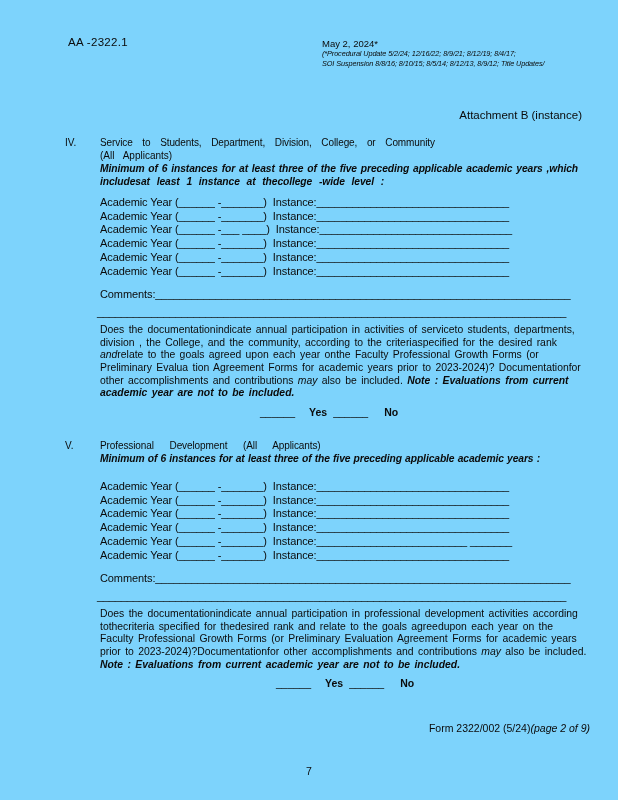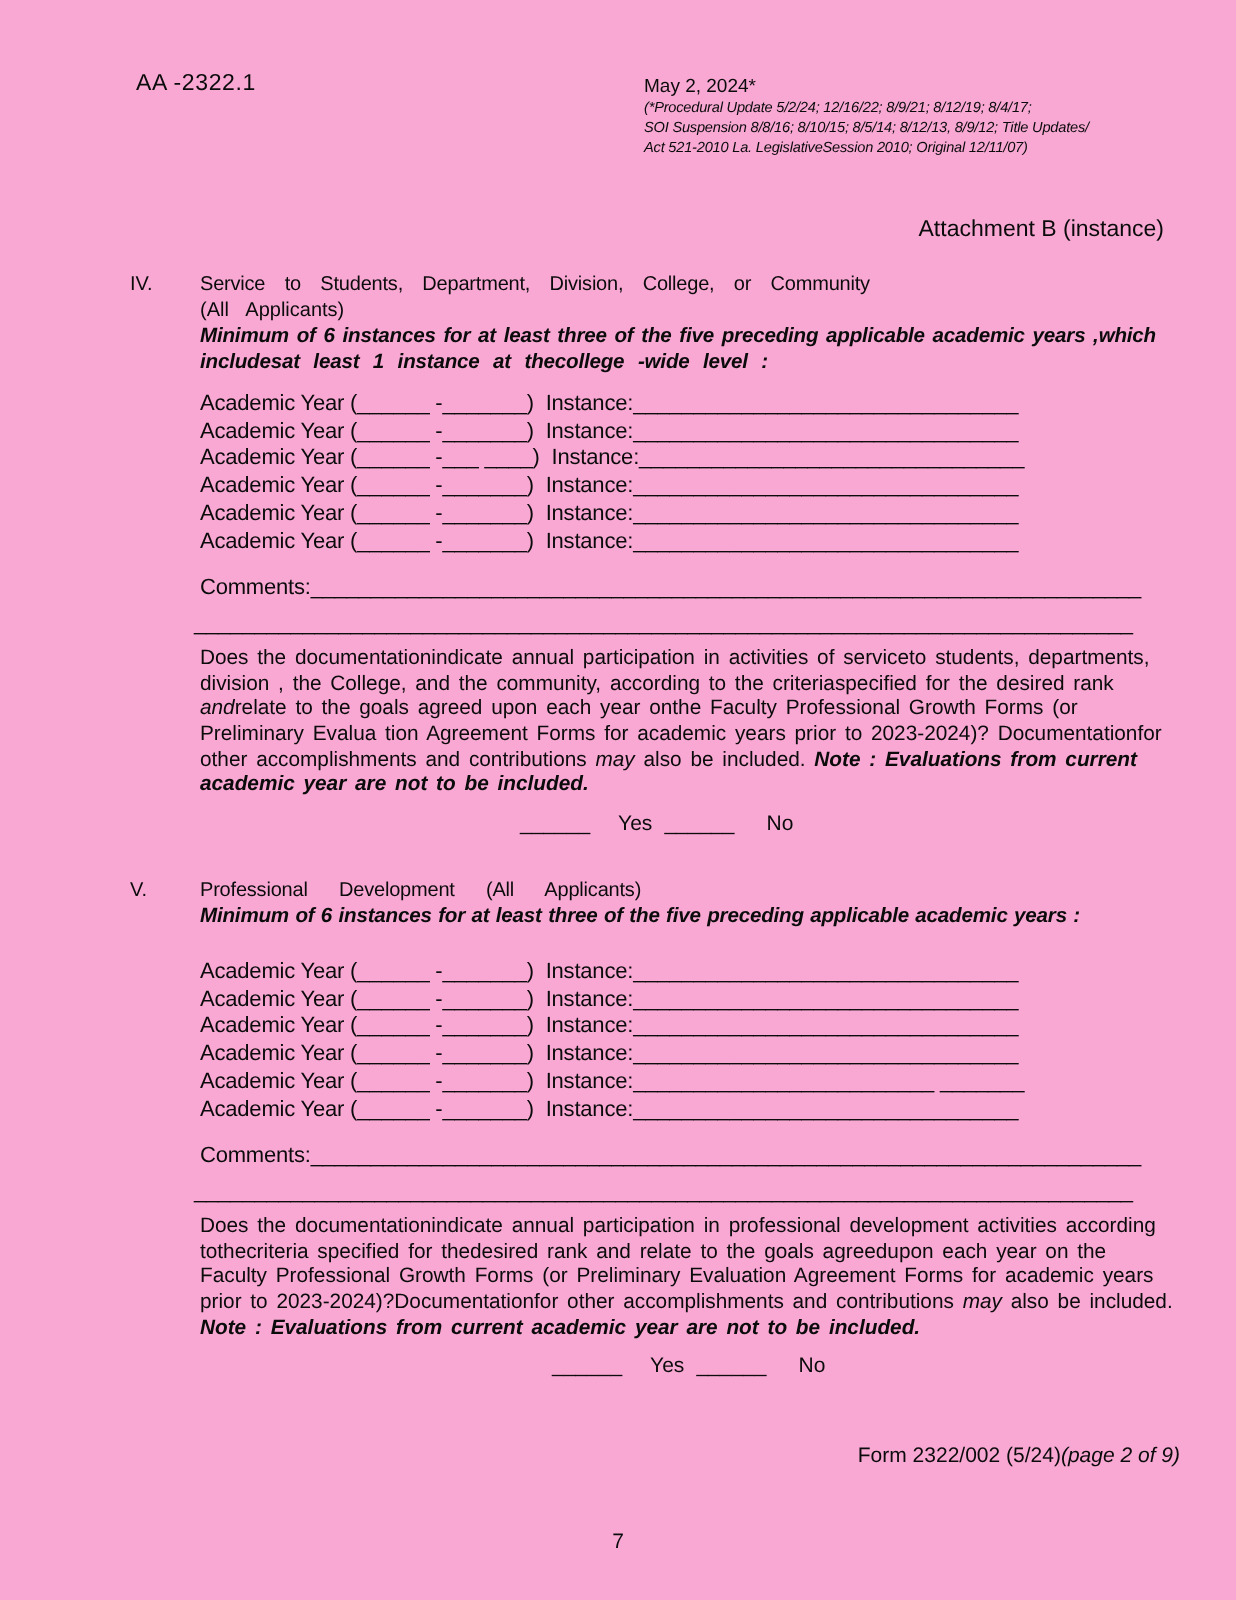--- a/index.html
+++ b/index.html
@@ -1,17 +1,17 @@
 <!DOCTYPE html>
 <html><head>
 <meta charset="utf-8">
 <style>
   html,body { margin:0; padding:0; background:#fff; }
   .page {
-    position:relative; width:618px; height:800px; background:#f9a8d4;
+    position:relative; width:618px; height:800px; background:#7dd3fc;
     font-family:"Liberation Sans","DejaVu Sans",sans-serif; color:#0b0b0b;
     overflow:hidden;
   }
   .abs { position:absolute; }
 
   
   .doc-number { left:68px; top:36px; font-size:11.5px; letter-spacing:.3px; }
   .date-block { left:322px; top:38px; }
   .date-line  { font-size:9.5px; margin-bottom:0; }
   .rev-line   { font-size:7.3px; font-style:italic; line-height:10px; white-space:nowrap; letter-spacing:-.1px; }
@@ -39,42 +39,41 @@
 
   .comments  { margin-top:10px; font-size:11px; line-height:13px; white-space:pre; letter-spacing:-.1px; }
   .comments2 { margin-top:5px; margin-left:-3px; font-size:11px; line-height:13px; white-space:pre; letter-spacing:-.1px; }
 
   .question { width:487px; font-size:10.4px; line-height:12.6px; margin:5px 0 0 0; word-spacing:1.5px; }
   .note { font-weight:bold; font-style:italic; }
 
   .yesno { margin-top:6px; font-size:10.5px; white-space:pre; }
   .pl-iv { padding-left:160px; }
   .pl-v  { padding-left:176px; }
-  .yesno .lbl { font-weight:normal; }
+  .yesno .lbl { font-weight:bold; }
   .gap14 { margin-left:14px; }
   .gap6  { margin-left:6px; }
   .gap16 { margin-left:16px; }
 
   
   .form-footer { right:28px; top:722px; font-size:10.5px; }
   .form-footer .pg { font-style:italic; }
   .pagenum { left:0; top:765px; width:100%; text-align:center; font-size:10.5px; }
 </style>
 </head>
 <body>
 
 <div class="page">
 
   <div class="abs doc-number">AA -2322.1</div>
 
   <div class="abs date-block">
     <div class="date-line">May 2, 2024*</div>
     <div class="rev-line">(*Procedural Update 5/2/24; 12/16/22; 8/9/21; 8/12/19; 8/4/17;</div>
     <div class="rev-line">SOI Suspension 8/8/16; 8/10/15; 8/5/14; 8/12/13, 8/9/12; Title Updates/</div>
-    <div class="rev-line">Act 521-2010 La. LegislativeSession 2010; Original 12/11/07)</div>
   </div>
 
   <div class="abs attachment">Attachment B (instance)</div>
 
   <div class="abs section" id="sec4">
     <div class="sec-head">
       <span class="sec-num">IV.</span>
       <span class="sec-title ws7">Service to Students, Department, Division, College, or Community</span>
     </div>
     <div class="indent">

